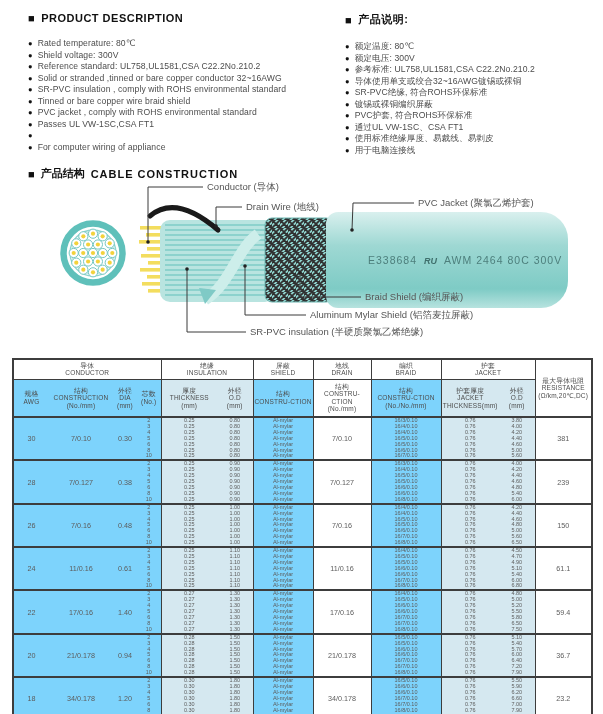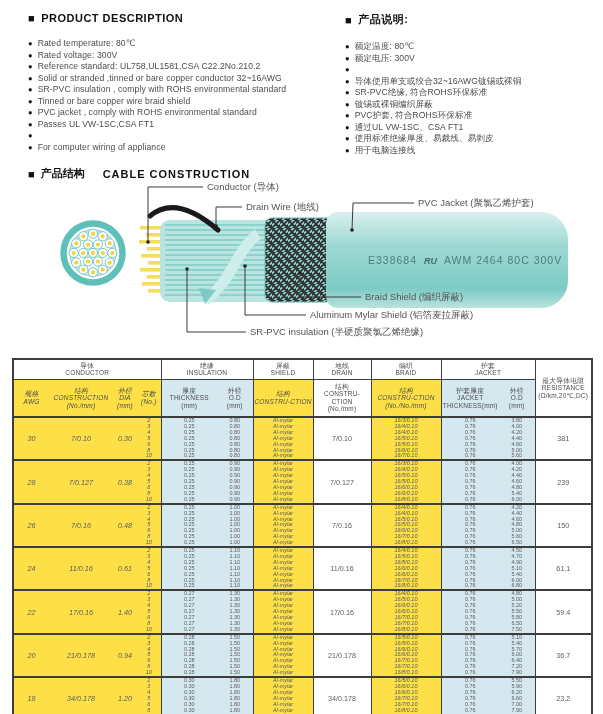--- a/index.html
+++ b/index.html
@@ -12,31 +12,31 @@
   .panel{position:absolute;top:12px;}
   .panel.left{left:28px;width:290px;}
   .panel.right{left:345px;width:250px;}
   .panel-title{font-size:11px;font-weight:bold;color:#111;letter-spacing:.5px;display:flex;align-items:center;gap:6px;}
   .sq{font-size:11px;color:#111;}
   .bullets{margin-top:14px;}
   .bullet{display:flex;gap:5px;font-size:8.6px;line-height:11.5px;color:#4c4c4c;letter-spacing:.1px;}
   .dot{color:#111;font-size:7.5px;line-height:11.5px;}
   
   .section-title{position:absolute;left:28px;top:166px;font-size:11px;font-weight:bold;color:#111;display:flex;gap:6px;align-items:center;}
-  .section-title .en{margin-left:12px;letter-spacing:1px;}
+  .section-title .en{letter-spacing:1px;}
   .diagram{position:absolute;left:0;top:180px;width:603px;height:176px;}
   
   .spec-wrap{position:absolute;left:12px;top:358px;}
   table.spec{border-collapse:collapse;table-layout:fixed;width:579px;border:2px solid #3d3d3d;}
   table.spec td,table.spec th{padding:0;margin:0;text-align:center;vertical-align:middle;font-weight:normal;color:#5c5c5c;overflow:hidden;}
   .gs{border-left:1.4px solid #3d3d3d;}
   tr.grp{height:20px;}
   tr.sub{height:38px;border-top:1px solid #3d3d3d;}
   tbody tr{height:42px;border-top:2px solid #3d3d3d;}
-  .y{background:#fde047;font-style:italic;}
+  .y{background:#7dd3fc;}
   .b{background:#D5E8F0;}
   .w{background:#ffffff;}
   .hline{display:block;font-size:6.5px;line-height:7.5px;color:#4c4c4c;letter-spacing:.2px;}
   .hline.cn{font-size:6.8px;}
   .grp th{font-size:7px;line-height:7.5px;background:#fff;color:#4c4c4c;}
   td.stack{white-space:pre-line;font-size:5.5px;line-height:5.9px;color:#6a6a6a;}
   td.single{font-size:7.2px;color:#5c5c5c;}
 </style>
 </head>
 <body>
@@ -46,21 +46,21 @@
     <span class="sq">■</span>
     <span>PRODUCT  DESCRIPTION</span>
   </div>
   <div class="bullets">
       <div class="bullet">
         <span class="dot">●</span>
         <span>Rated temperature: 80℃</span>
       </div>
       <div class="bullet">
         <span class="dot">●</span>
-        <span>Rated voltage: 300V</span>
+        <span>Shield voltage: 300V</span>
       </div>
       <div class="bullet">
         <span class="dot">●</span>
         <span>Reference standard: UL758,UL1581,CSA C22.2No.210.2</span>
       </div>
       <div class="bullet">
         <span class="dot">●</span>
         <span>Solid or stranded ,tinned or bare copper conductor 32~16AWG</span>
       </div>
       <div class="bullet">
@@ -98,20 +98,21 @@
       <div class="bullet">
         <span class="dot">●</span>
         <span>额定温度: 80℃</span>
       </div>
       <div class="bullet">
         <span class="dot">●</span>
         <span>额定电压: 300V</span>
       </div>
       <div class="bullet">
         <span class="dot">●</span>
+        <span>参考标准: UL758,UL1581,CSA C22.2No.210.2</span>
       </div>
       <div class="bullet">
         <span class="dot">●</span>
         <span>导体使用单支或绞合32~16AWG镀锡或裸铜</span>
       </div>
       <div class="bullet">
         <span class="dot">●</span>
         <span>SR-PVC绝缘, 符合ROHS环保标准</span>
       </div>
       <div class="bullet">

